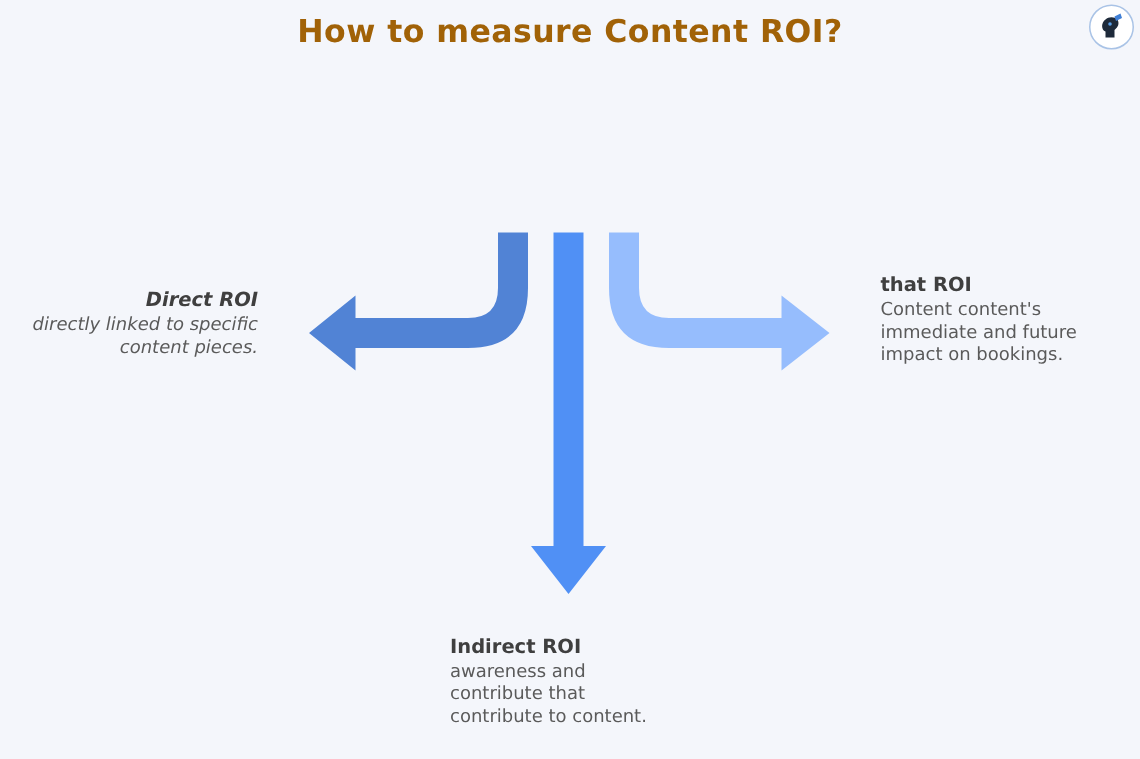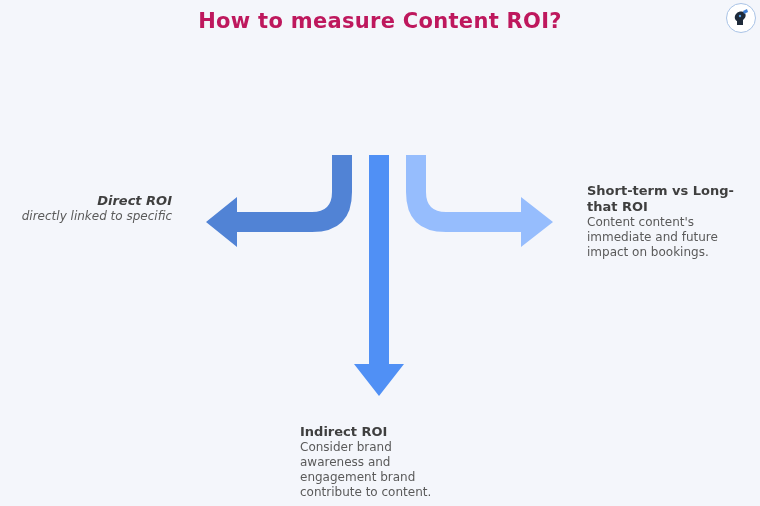--- a/index.html
+++ b/index.html
@@ -1,17 +1,17 @@
 <!DOCTYPE html>
 <html><head>
 <meta charset="utf-8">
 <style>
   html, body { margin:0; padding:0; }
   body { width:760px; height:506px; background:#f4f6fb; position:relative; overflow:hidden; font-family:"DejaVu Sans", sans-serif; color:#4a4a4a; }
-  .title { position:absolute; left:0; width:760px; top:9px; text-align:center; font-size:21px; font-weight:bold; color:#be185d; letter-spacing:0.3px; }
+  .title { position:absolute; left:0; width:760px; top:9px; text-align:center; font-size:21px; font-weight:bold; color:#a16207; letter-spacing:0.3px; }
   .logo { position:absolute; left:726px; top:3px; width:30px; height:30px; border-radius:50%; border:1px solid #a9c3e6; background:#ffffff; box-sizing:border-box; display:flex; align-items:center; justify-content:center; }
   svg.diagram { position:absolute; left:0; top:0; }
   .block { position:absolute; font-size:12px; line-height:15px; color:#5a5a5a; }
   .block .head { font-weight:bold; font-size:13px; color:#3f3f3f; line-height:16px; }
   .b-left { left:0; width:172px; top:193px; text-align:right;font-style:italic; }
   .b-right { left:587px; width:170px; top:183px; text-align:left; }
   .b-bottom { left:300px; width:160px; top:424px; }
 </style>
 </head>
 <body>
@@ -31,29 +31,28 @@
   <path d="M332 155 L352 155 L352 192 Q352 232 312 232 L237 232 L237 247 L206 222 L237 197 L237 212 L312 212 Q332 212 332 192 Z" fill="#5183d5"></path>
 
   <path d="M369 155 L389 155 L389 364 L404 364 L379 396 L354 364 L369 364 Z" fill="#5090f5"></path>
 
   <path d="M406 155 L426 155 L426 192 Q426 212 446 212 L521 212 L521 197 L553 222 L521 247 L521 232 L446 232 Q406 232 406 192 Z" fill="#96bdfd"></path>
 </svg>
 
 <div class="block b-left">
   <div class="head">Direct ROI</div>
   <div>directly linked to specific</div>
+  <div>content pieces.</div>
 </div>
 
 <div class="block b-right">
-  <div class="head">Short-term vs Long-</div>
   <div class="head">that ROI</div>
   <div>Content content's</div>
   <div>immediate and future</div>
   <div>impact on bookings.</div>
 </div>
 
 <div class="block b-bottom">
   <div class="head">Indirect ROI</div>
-  <div>Consider brand</div>
   <div>awareness and</div>
-  <div>engagement brand</div>
+  <div>contribute that</div>
   <div>contribute to content.</div>
 </div>
 
 </body></html>

